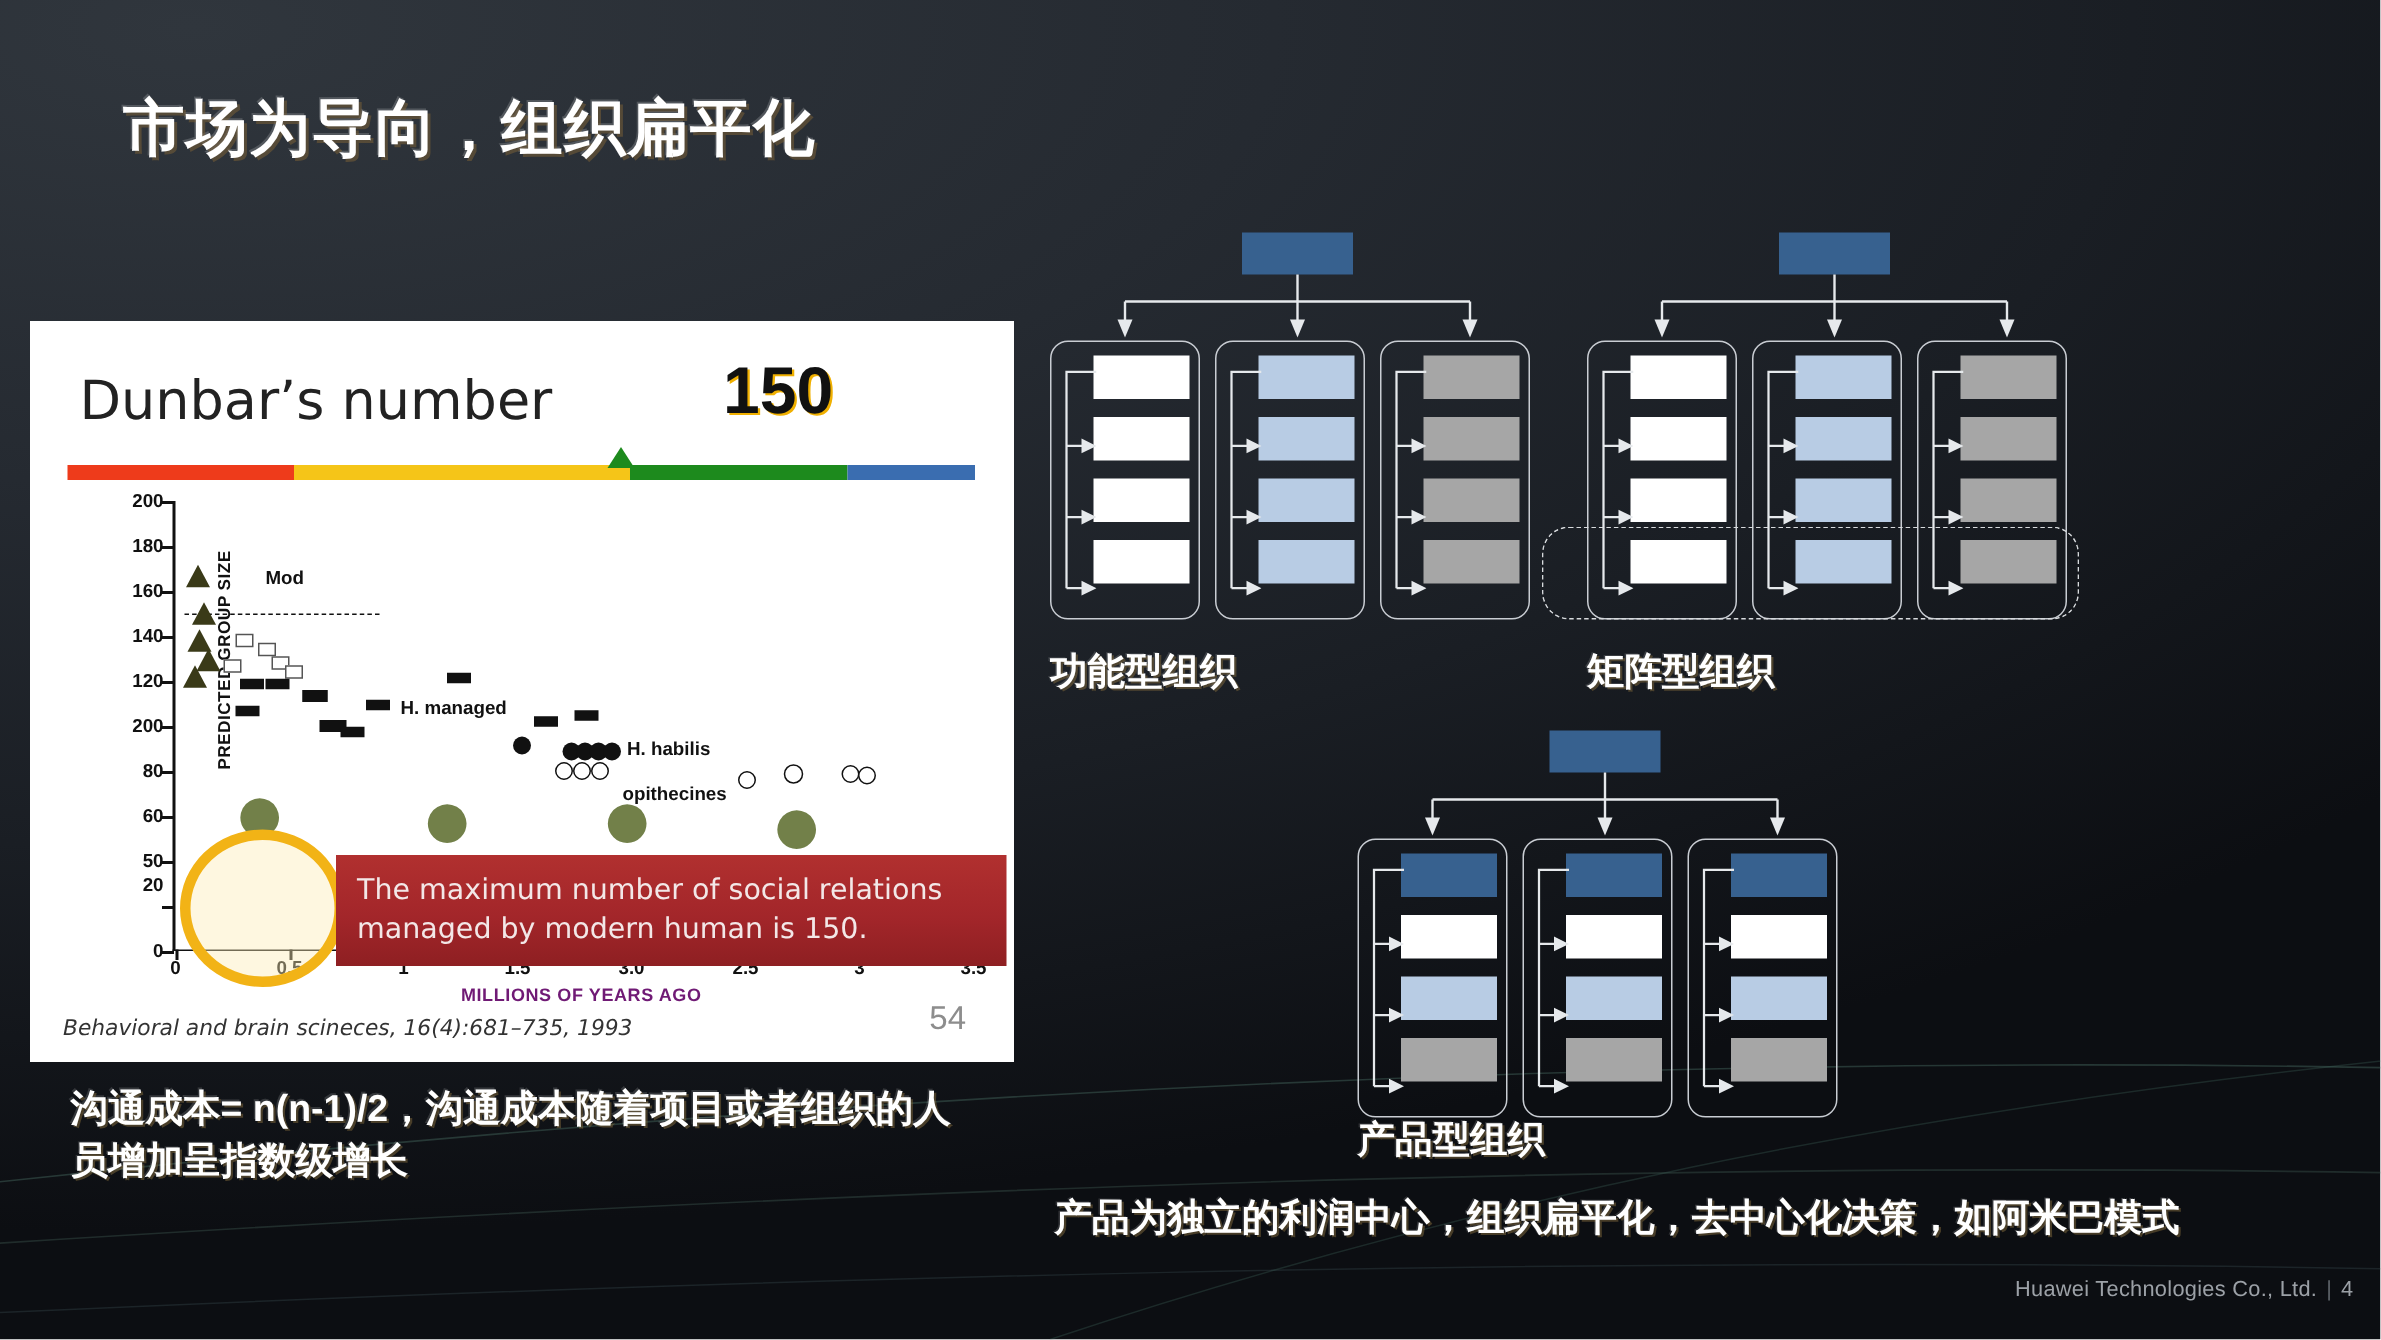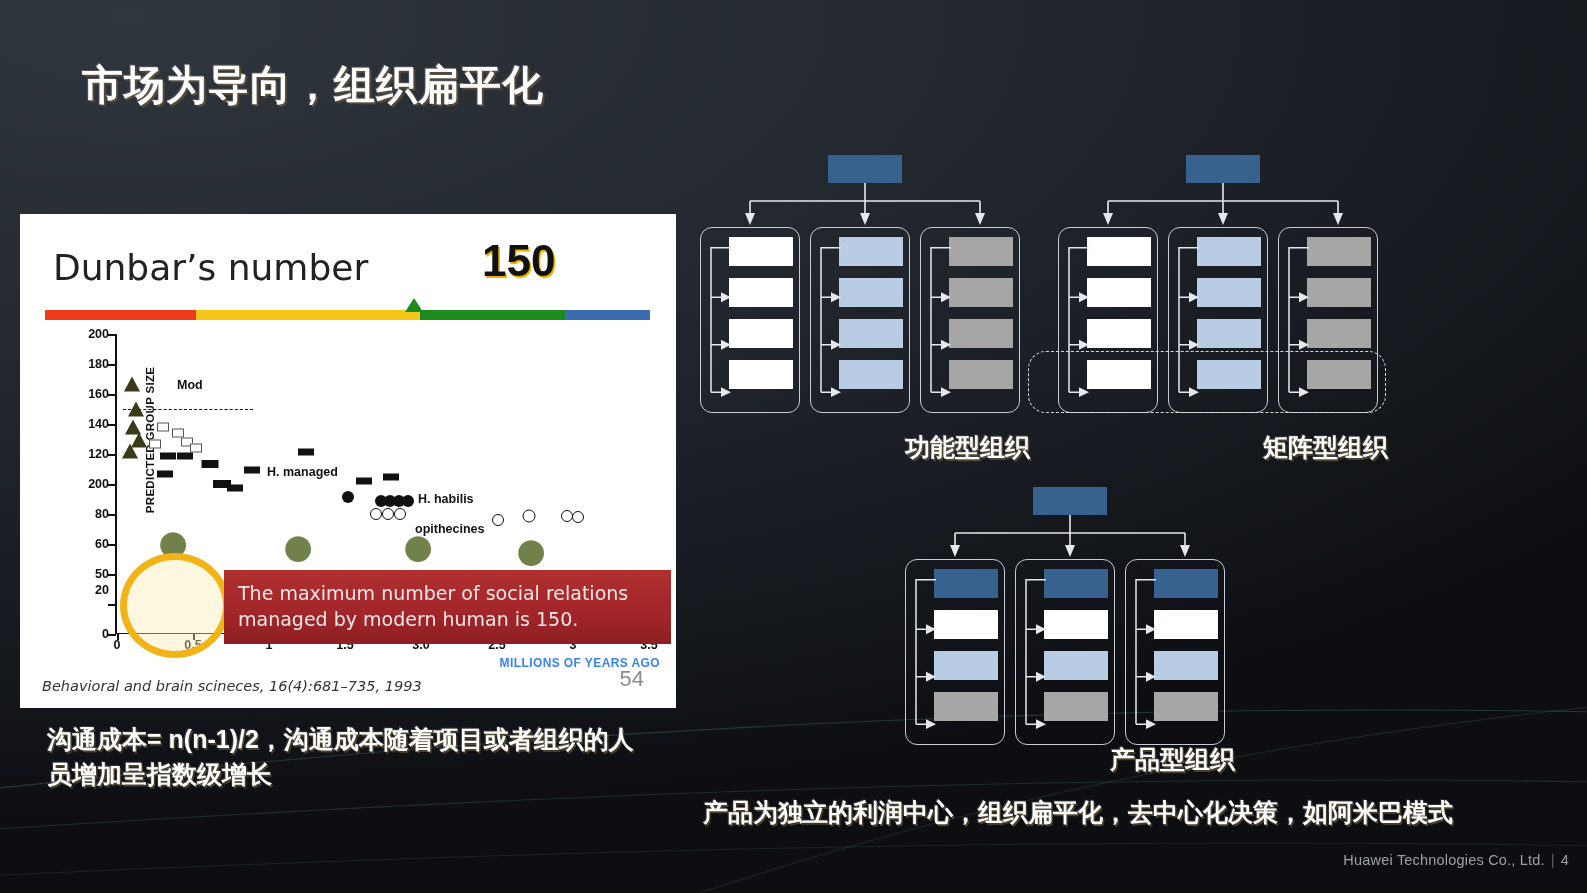--- a/index.html
+++ b/index.html
@@ -62,22 +62,22 @@
   }
   .ytick { position: absolute; right: 100%; margin-right: 6px;
            font-size: 12.5px; font-weight: bold; color: #111;
            transform: translateY(-50%); white-space: nowrap; }
   .ytickmark { position: absolute; left: -7px; width: 8px; height: 1.5px; background: #111; }
   #yaxis { position: absolute; left: 0; top: 0; bottom: 30px; width: 1.5px; background: #111; }
   #xaxis { position: absolute; left: 0; right: 0; bottom: 30px; height: 1.5px; background: #111; }
   .xtick { position: absolute; bottom: 12px; font-size: 12.5px; font-weight: bold; color: #111;
            transform: translateX(-50%); }
   .xtickmark { position: absolute; bottom: 24px; width: 1.5px; height: 7px; background: #111; }
-  #xlabel { position: absolute; bottom: -6px; left: 0; right: 0; text-align: right;
-            font-size: 12px; font-weight: bold; color: #3b82f6; letter-spacing: .4px; }
+  #xlabel { position: absolute; bottom: -6px; left: 0; right: 0; text-align: center;
+            font-size: 12px; font-weight: bold; color: #701a75; letter-spacing: .4px; }
 
   .pt { position: absolute; transform: translate(-50%,-50%); }
   .pt.sq { background: #111; }
   .pt.circ { background: #111; border-radius: 50%; }
   .pt.ocirc { background: #fff; border: 1.8px solid #111; border-radius: 50%; }
   .pt.osq { background: #fff; border: 1.5px solid #555; }
   .pt.tri { width: 0; height: 0; background: none;
             border-left: 8px solid transparent; border-right: 8px solid transparent;
             border-bottom: 15px solid #3a3a18; }
   .serieslabel { position: absolute; font-size: 12.5px; font-weight: bold; color: #111;
@@ -126,21 +126,21 @@
     display: flex; flex-direction: column; gap: 12px;
   }
   .org-col.tall { height: 186px; }
   .box { height: 29px; width: 100%; }
   .box.white { background: #ffffff; }
   .box.lblue { background: #b8cce4; }
   .box.gray  { background: #a6a6a6; }
   .box.blue  { background: #37618f; }
   .col-arrows { position: absolute; left: 4px; top: 8px; width: 26px; height: calc(100% - 16px); }
   .org-label {
-    position: absolute; width: 100%; text-align: right;
+    position: absolute; width: 100%; text-align: left;
     font-size: 25px; font-weight: bold; color: #ffffff; white-space: nowrap;
     text-shadow: 1.5px 1.5px 0 rgba(130,105,60,.5), -1px -1px 0 rgba(255,255,255,.15);
   }
   .matrix-dash {
     position: absolute; border: 1.6px dashed #d7dadd; border-radius: 18px;
   }
 
   
   #right-caption {
     position: absolute; left: 703px; top: 795px; width: 790px;

